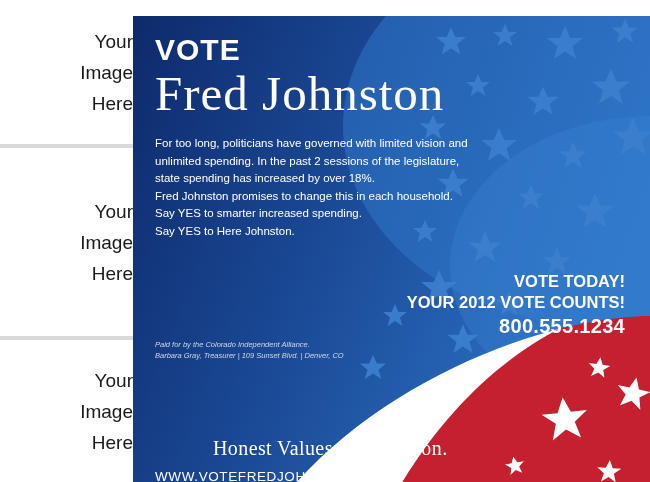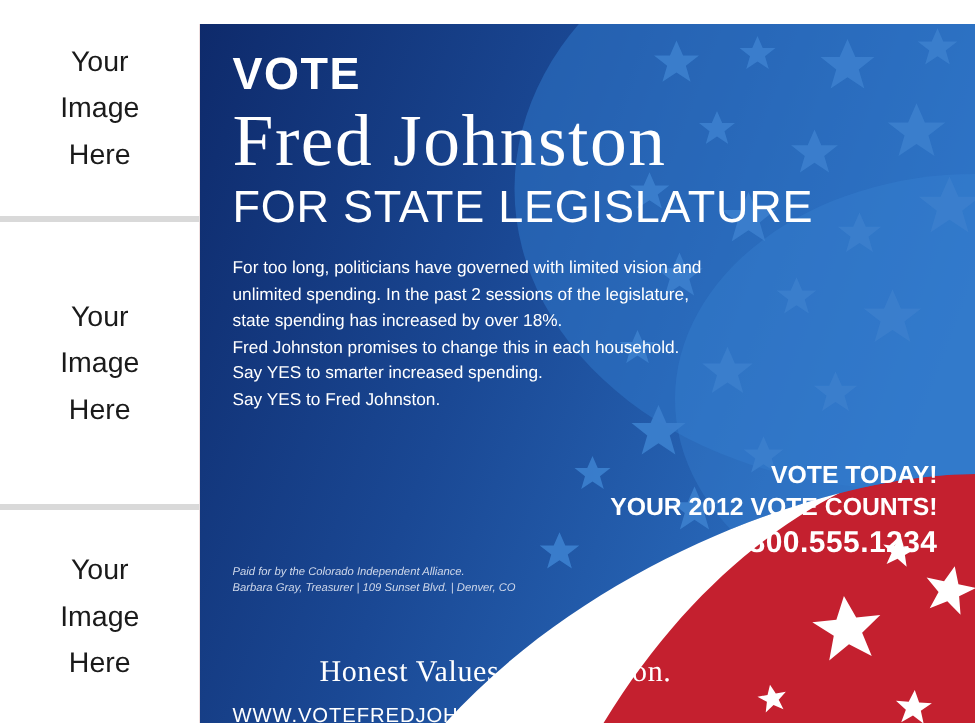--- a/index.html
+++ b/index.html
@@ -31,21 +31,21 @@
   .ph-box {
     position: absolute;
     left: 0;
     width: 133px;
     background: #ffffff;
     border-top: 2px solid #d9d9d9;
     border-bottom: 2px solid #d9d9d9;
     box-sizing: border-box;
     display: flex;
     flex-direction: column;
-    align-items: center;
+    align-items: flex-end;
     justify-content: center;
     color: #1a1a1a;
     font-size: 19px;
     line-height: 31px;
     font-family: "Liberation Sans", sans-serif;
   }
   .ph-box span { display: block; }
   .ph-1 { top: 0;    height: 146px; border-top: none; }
   .ph-2 { top: 146px; height: 192px; }
   .ph-3 { top: 338px; height: 144px; border-bottom: none; }
@@ -295,29 +295,28 @@
         </g>
         <g transform="translate(476,456) scale(1.0) rotate(4)">
           <polygon points="0,-12 3.5,-4 12,-4 5,1.5 7.5,10 0,5 -7.5,10 -5,1.5 -12,-4 -3.5,-4"></polygon>
         </g>
       </g>
     </svg>
 
     <div class="content">
       <div class="vote-word">VOTE</div>
       <div class="cand-name">Fred Johnston</div>
-      <div class="office">FOR STATE LEGISLATURE</div>
 
       <div class="body-copy">
         <div>For too long, politicians have governed with limited vision and</div>
         <div>unlimited spending. In the past 2 sessions of the legislature,</div>
         <div>state spending has increased by over 18%.</div>
         <div>Fred Johnston promises to change this in each household.</div>
         <div>Say YES to smarter increased spending.</div>
-        <div>Say YES to Fred Johnston.</div>
+        <div>Say YES to Here Johnston.</div>
       </div>
 
       <div class="calls">
         <div class="call-1">VOTE TODAY!</div>
         <div class="call-2">YOUR 2012 VOTE COUNTS!</div>
         <div class="call-3">800.555.1234</div>
       </div>
 
       <div class="fineprint">
         <div>Paid for by the Colorado Independent Alliance.</div>

